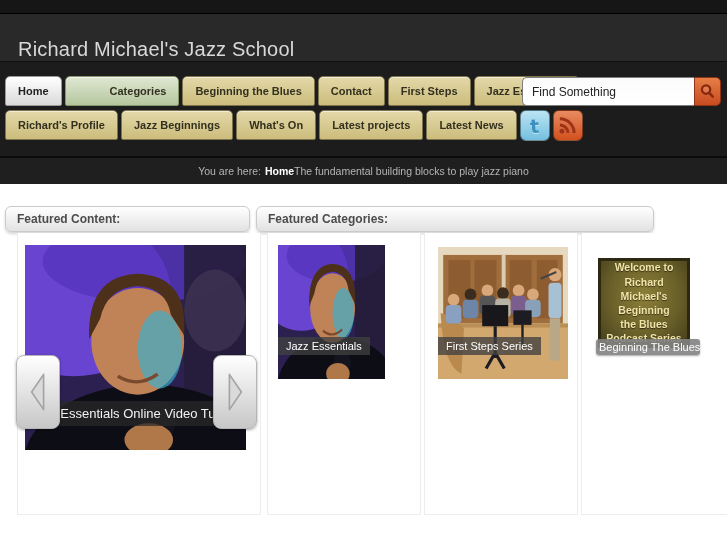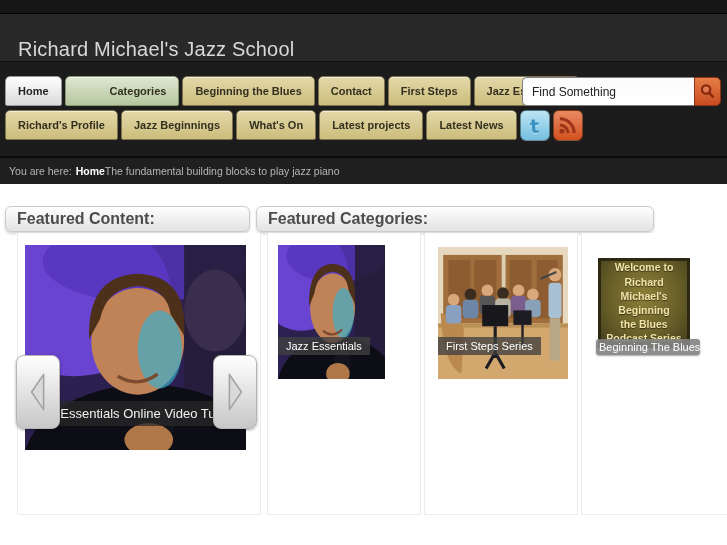--- a/index.html
+++ b/index.html
@@ -5,21 +5,21 @@
   html,body{margin:0;padding:0;background:#fff;}
   .page{position:relative;width:727px;height:545px;overflow:hidden;background:#fff;
         font-family:"Liberation Sans",sans-serif;}
 
   
   .topstrip{position:absolute;top:0;left:0;width:727px;height:13px;background:#161616;border-bottom:1px solid #000;}
   .titlebar{position:absolute;top:14px;left:0;width:727px;height:47px;background:#292929;border-bottom:1px solid #0f0f0f;}
   .site-title{margin:12px;padding-left:6px;font-size:20px;font-weight:400;color:#d8d8d8;line-height:46px;letter-spacing:.2px;cursor:pointer;}
   .navarea{position:absolute;top:62px;left:0;width:727px;height:94px;background:#1c1c1c;}
   .breadcrumb{position:absolute;top:156px;left:0;width:727px;height:28px;background:#1f1f1f;border-top:2px solid #0b0b0b;
-              box-sizing:border-box;display:flex;align-items:center;justify-content:flex-start;
+              box-sizing:border-box;display:flex;align-items:center;justify-content:center;
               padding:0 9px;color:#b5b5b5;font-size:10.5px;}
   .crumb-current{color:#fff;font-weight:bold;margin-left:4px;}
 
   
   .tabrow{position:absolute;left:5px;display:flex;gap:3px;align-items:flex-start;}
   .row1{top:14px;}
   .row2{top:48px;}
   .tab{border:1px solid #7d744e;border-radius:5px 5px 2px 2px;background:linear-gradient(#e3d8a9,#ccbd7c);
        color:#33301f;font-weight:bold;font-size:11px;line-height:28px;padding:0 12px;white-space:nowrap;
        box-shadow:inset 0 1px 0 rgba(255,255,255,.55);cursor:pointer;}
@@ -36,21 +36,21 @@
   .search{position:absolute;top:15px;right:6px;display:flex;}
   .search input{width:172px;height:29px;box-sizing:border-box;border:1px solid #7d7d7d;border-right:none;
                 border-radius:5px 0 0 5px;padding:4px 9px;font-size:12px;color:#222;outline:none;
                 background:linear-gradient(#fbfbfb,#ffffff);font-family:"Liberation Sans",sans-serif;}
   .search button{width:27px;height:29px;box-sizing:border-box;border:1px solid #8e3316;border-radius:0 5px 5px 0;
                  background:linear-gradient(#e67e46,#c84c21);cursor:pointer;display:flex;align-items:center;justify-content:center;padding:0;}
 
   
   .hbar{position:absolute;top:206px;height:26px;box-sizing:border-box;border:1px solid #cbcbcb;border-radius:6px;
         background:linear-gradient(#ffffff,#e2e2e2);box-shadow:0 2px 3px rgba(0,0,0,.16);
-        font-size:16px;font-weight:bold;color:#4c4c4c;line-height:24px;padding-left:11px;}
+        font-size:12px;font-weight:bold;color:#4c4c4c;line-height:24px;padding-left:11px;}
   .hbar-content{left:5px;width:245px;}
   .hbar-cats{left:256px;width:398px;}
 
   
   .panel{position:absolute;top:233px;height:282px;box-sizing:border-box;background:#fff;
          border:1px solid #ececec;border-top:none;margin-left:12px;}
   .panel-content{left:5px;width:244px;}
   .col1{left:255px;width:154px;}
   .col2{left:412px;width:154px;}
   .col3{left:569px;width:154px;}

